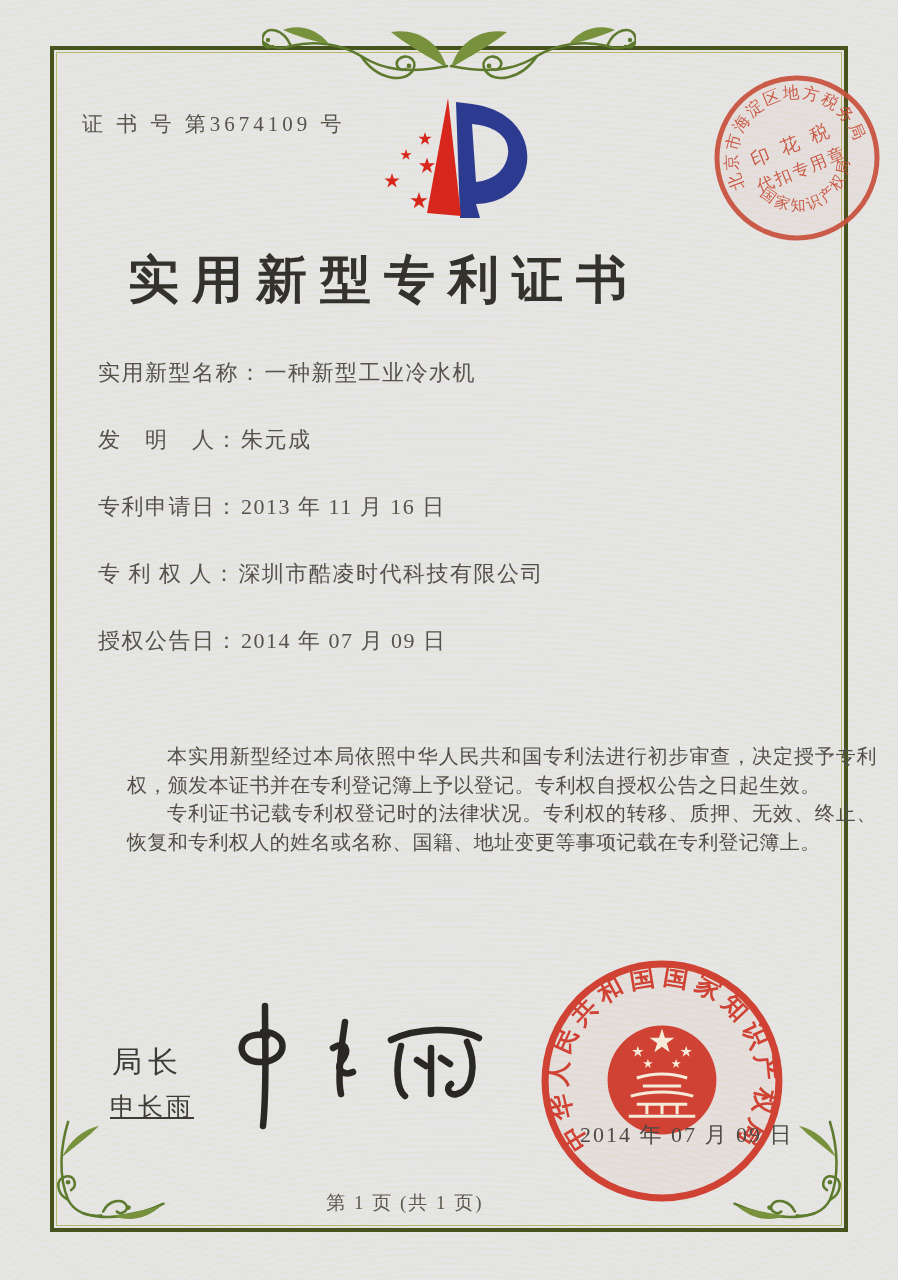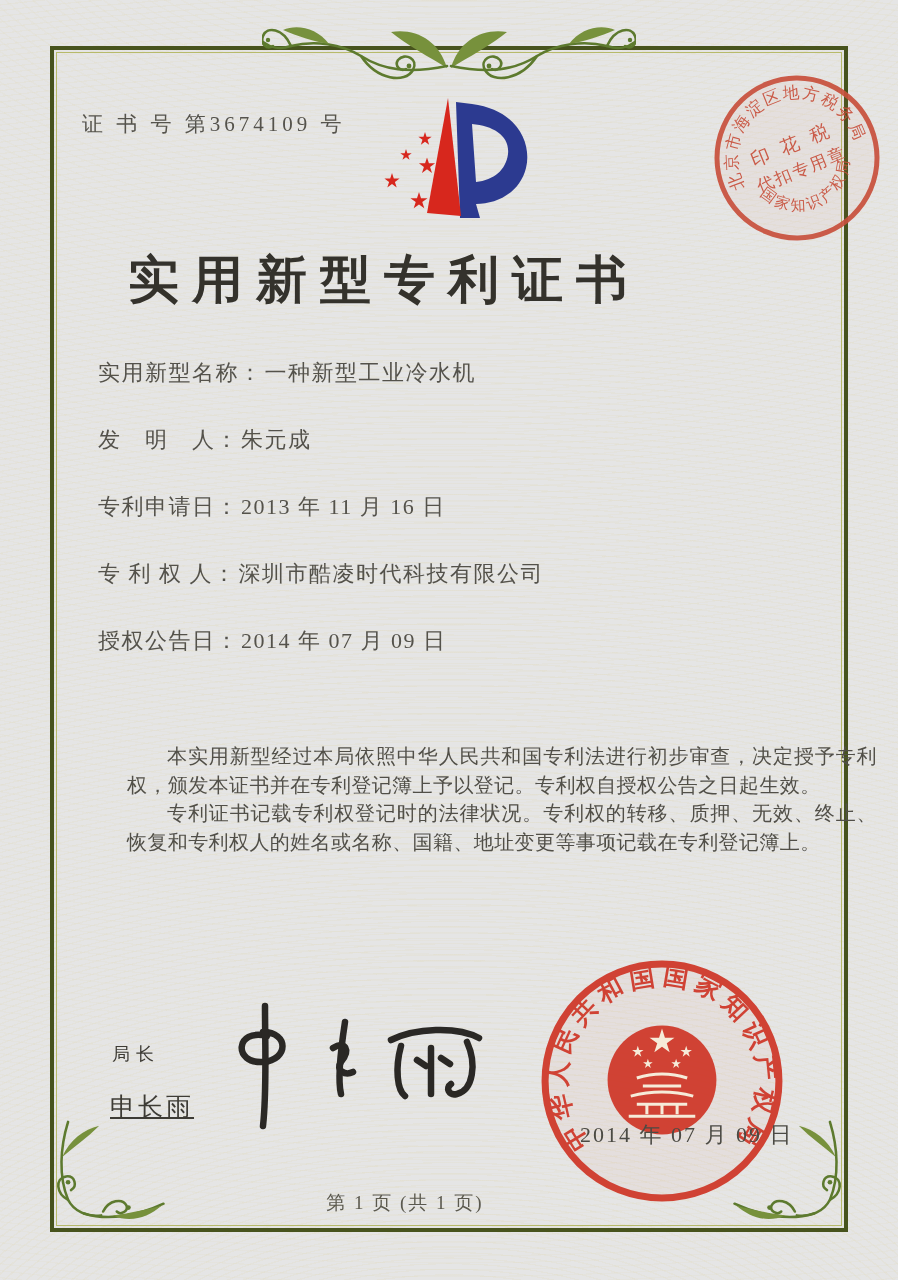--- a/index.html
+++ b/index.html
@@ -36,21 +36,21 @@
     font-size:51px;font-weight:700;letter-spacing:13px;color:#34322c;
   }
   #fields{left:98px;top:358px;width:740px;}
   .field{height:67px;font-size:22px;color:#54524b;letter-spacing:1.5px;white-space:nowrap;}
   .field .fvalue{margin-left:2px;}
   #body-text{left:95px;top:742px;width:750px;color:#514f48;margin-left:32px;}
   #body-text p{
     margin:0;font-size:20px;line-height:28.5px;text-indent:2em;
     text-align:justify;letter-spacing:0.4px;
   }
-  #sig-role{left:112px;top:1042px;font-size:18px;letter-spacing:6px;color:#3d3b35;}
+  #sig-role{left:112px;top:1042px;font-size:30px;letter-spacing:6px;color:#3d3b35;}
   #sig-name{left:110px;top:1090px;font-size:25px;letter-spacing:3px;color:#3d3b35;text-decoration:underline;}
   #signature-svg{left:205px;top:998px;}
   #seal-date{
     left:580px;top:1120px;font-size:22px;letter-spacing:2px;color:#4b4a44;
     z-index:5;white-space:nowrap;
   }
   #footer{
     left:50px;top:1190px;width:710px;text-align:center;
     font-size:19px;letter-spacing:2px;color:#5b594e;
   }

